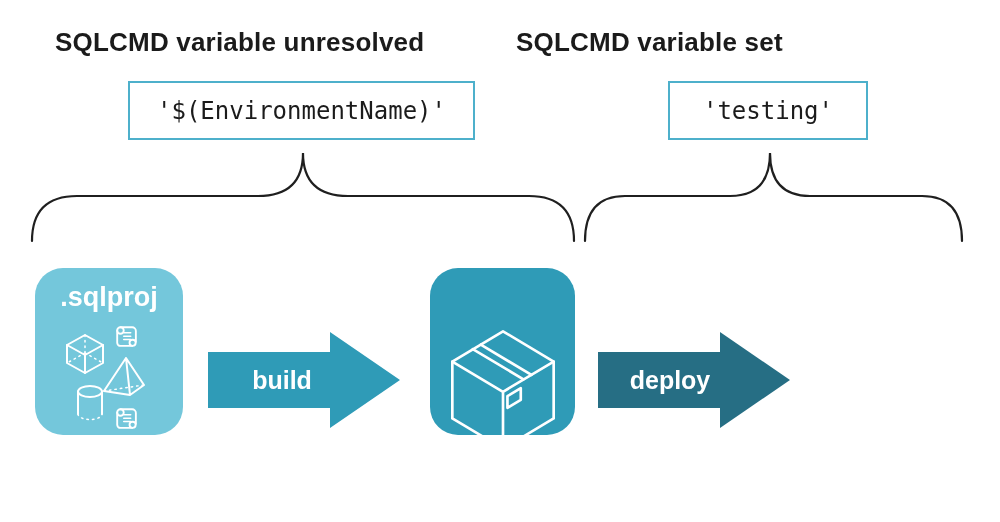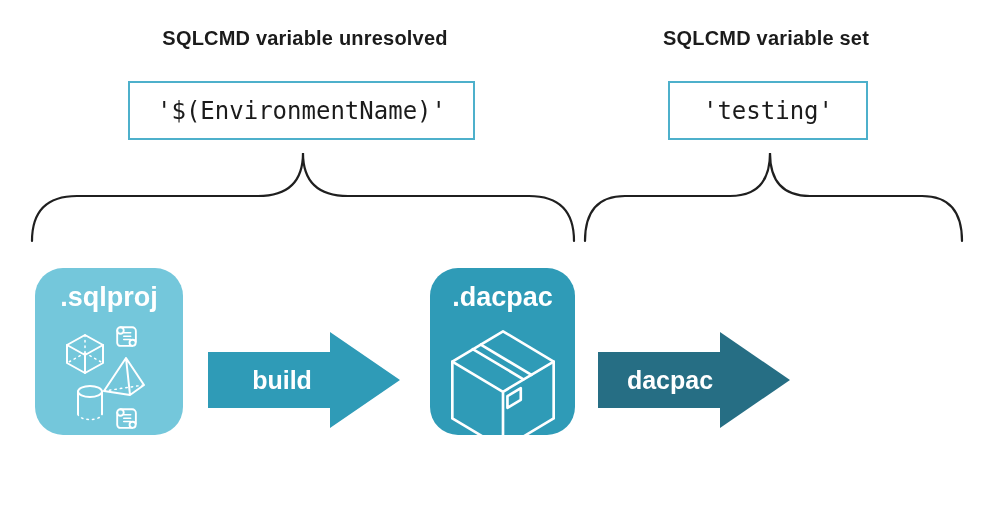--- a/index.html
+++ b/index.html
@@ -1,18 +1,18 @@
 <!DOCTYPE html>
 <html><head>
 <meta charset="utf-8">
 <style>
   html,body{margin:0;padding:0;background:#fff;}
   .stage{position:relative;width:1000px;height:522px;background:#fff;overflow:hidden;
          font-family:"Liberation Sans",sans-serif;}
-  .heading{position:absolute;text-align:center;font-size:20px;font-weight:700;color:#1b1b1b;letter-spacing:.2px;}
+  .heading{position:absolute;font-size:26px;font-weight:700;color:#1b1b1b;letter-spacing:.2px;}
   .codebox{position:absolute;background:#fff;border:2px solid #4db0cb;display:flex;align-items:center;justify-content:center;box-sizing:border-box;}
   .codetext{font-family:"DejaVu Sans Mono","Liberation Mono",monospace;font-size:24px;color:#1b1b1b;white-space:pre;}
   .braces{position:absolute;left:0;top:0;pointer-events:none;}
   .node{position:absolute;width:148px;height:167px;border-radius:28px;box-sizing:border-box;}
   .node-label{position:absolute;top:14px;left:0;right:0;text-align:center;font-size:27px;font-weight:700;color:#ffffff;}
   .icon{position:absolute;}
   .arrow{position:absolute;}
   .arrow-label{position:absolute;display:flex;align-items:center;justify-content:center;
                font-size:25px;font-weight:700;color:#ffffff;}
 </style>
@@ -82,30 +82,29 @@
       </g>
     </svg>
   </div>
 
   <svg class="arrow" style="left:206px;top:330px;" width="196" height="100" viewBox="0 0 196 100">
     <polygon points="2,22 124,22 124,2 194,50 124,98 124,78 2,78" fill="#2f9bb7"></polygon>
   </svg>
   <div class="arrow-label" style="left:212px;top:352px;width:140px;height:56px;">build</div>
 
   <div class="node" style="left: 430px; top: 268px; width: 145px; background-color: rgb(47, 155, 183);">
-    <div class="node-label">.dacpac</div>
     <svg class="icon" style="left:14px;top:58px;" width="118" height="128" viewBox="0 0 130 144">
       <g fill="none" stroke-width="3" stroke-linejoin="round" stroke-linecap="round" stroke="#ffffff">
         <path d="M65 6 122 40v64l-57 34L8 104V40Z"></path>
         <path d="M8 40l57 34 57-34M65 74v64"></path>
         <path d="M40 21 97 55M31 26l57 34"></path>
         <path d="M70 79l15-9v13l-15 9z"></path>
       </g>
     </svg>
   </div>
 
   <svg class="arrow" style="left:596px;top:330px;" width="196" height="100" viewBox="0 0 196 100">
     <polygon points="2,22 124,22 124,2 194,50 124,98 124,78 2,78" fill="#266e84"></polygon>
   </svg>
-  <div class="arrow-label" style="left:600px;top:352px;width:140px;height:56px;">dacpac</div>
+  <div class="arrow-label" style="left:600px;top:352px;width:140px;height:56px;">deploy</div>
 
 
 </div>
 
 </body></html>

